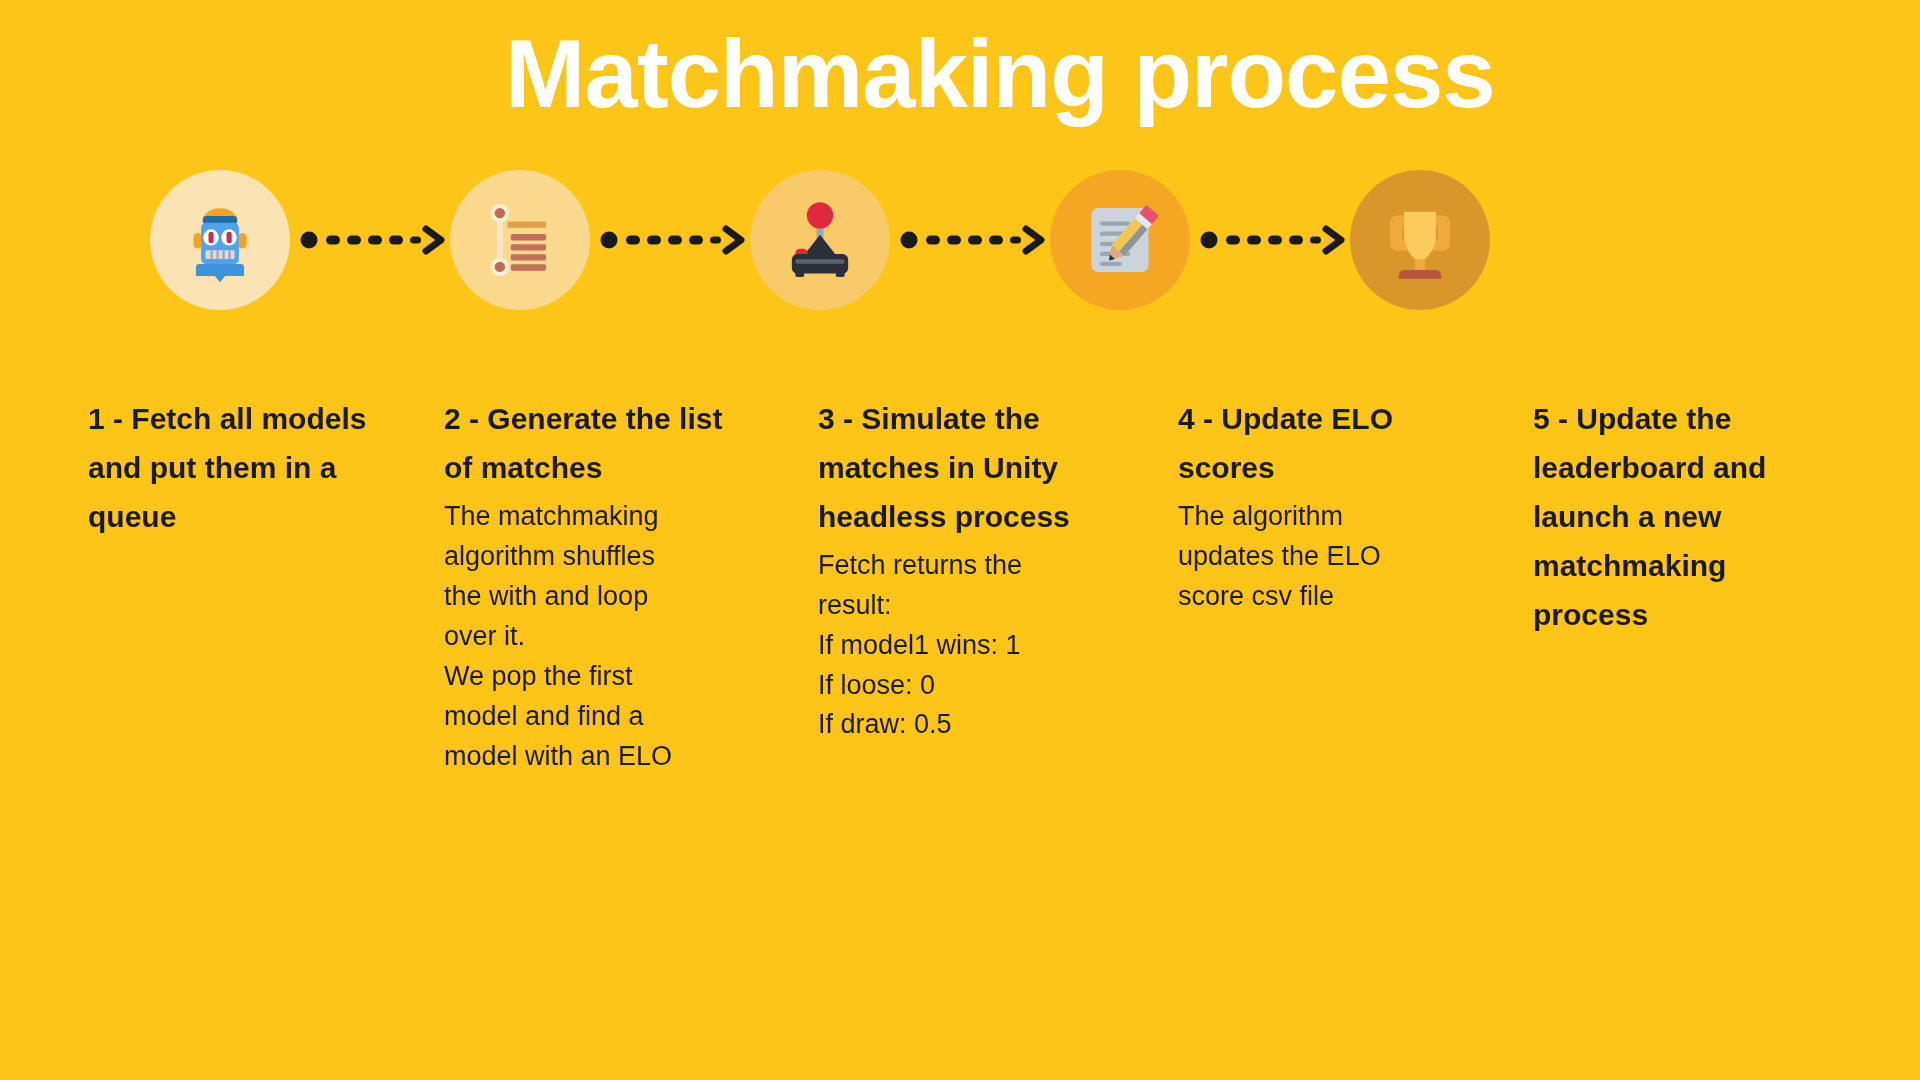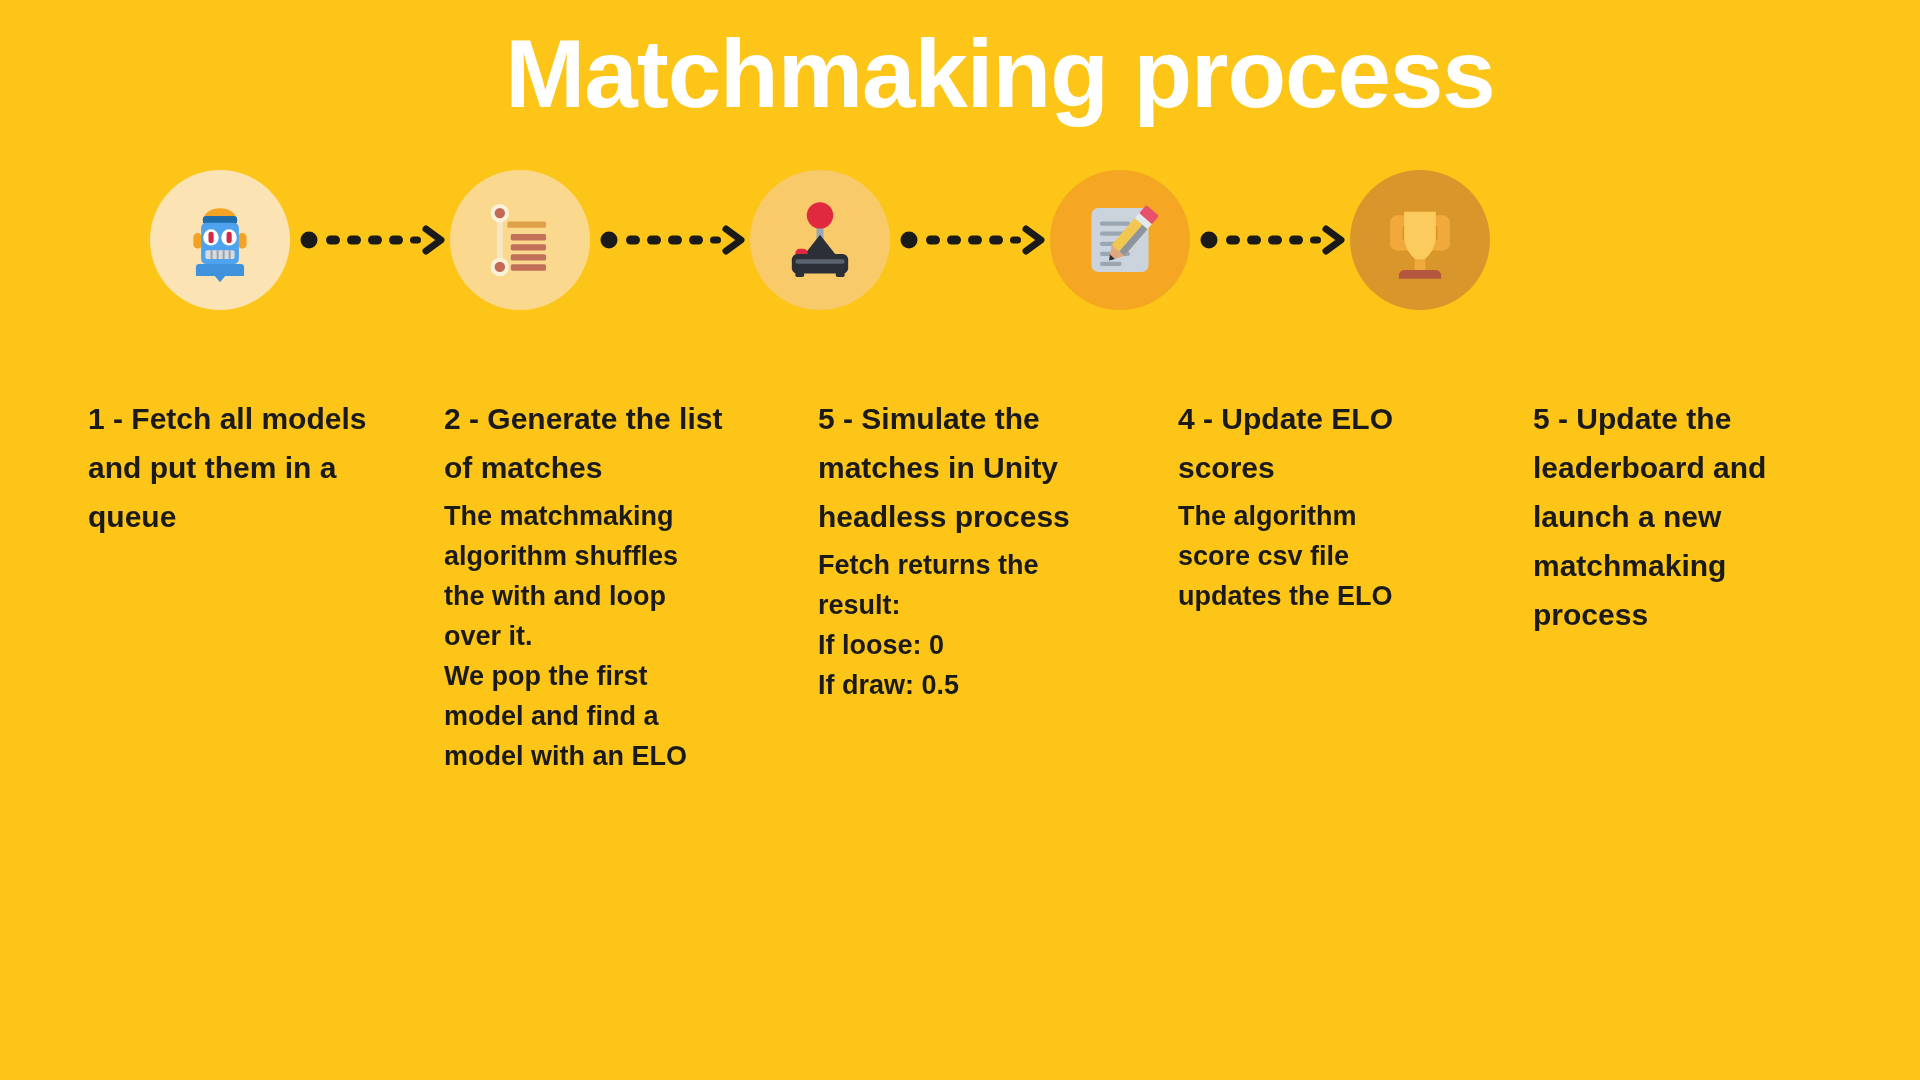--- a/index.html
+++ b/index.html
@@ -82,21 +82,21 @@
   .col-head {
     color: #1A1A1A;
     font-size: 30px;
     font-weight: 700;
     line-height: 1.63;
     margin: 0 0 0 0;
   }
   .col-body {
     color: #1A1A1A;
     font-size: 27px;
-    font-weight: 700;
+    font-weight: 400;
     line-height: 1.48;
     margin-top: 4px;
   }
   .col-body .ln { display: block; }
 </style>
 </head>
 <body style="background: rgb(252, 197, 24);">
 
 <div class="page">
 
@@ -259,35 +259,36 @@
           <span class="ln">algorithm shuffles</span>
           <span class="ln">the with and loop</span>
           <span class="ln">over it.</span>
           <span class="ln">We pop the first</span>
           <span class="ln">model and find a</span>
           <span class="ln">model with an ELO</span>
         </div>
     </div>
 
     <div class="col" style="left:818px;width:265px;">
-      <div class="col-head">5 - Simulate the matches in Unity headless process</div>
+      <div class="col-head">3 - Simulate the matches in Unity headless process</div>
       <div class="col-body">
           <span class="ln">Fetch returns the</span>
           <span class="ln">result:</span>
+          <span class="ln">If model1 wins: 1</span>
           <span class="ln">If loose: 0</span>
           <span class="ln">If draw: 0.5</span>
         </div>
     </div>
 
     <div class="col" style="left:1178px;width:280px;">
       <div class="col-head">4 - Update ELO scores</div>
       <div class="col-body">
           <span class="ln">The algorithm</span>
+          <span class="ln">updates the ELO</span>
           <span class="ln">score csv file</span>
-          <span class="ln">updates the ELO</span>
         </div>
     </div>
 
     <div class="col" style="left:1533px;width:300px;">
       <div class="col-head">5 - Update the leaderboard and launch a new matchmaking process</div>
       <div class="col-body"></div>
     </div>
 
   </div>
 </div>

